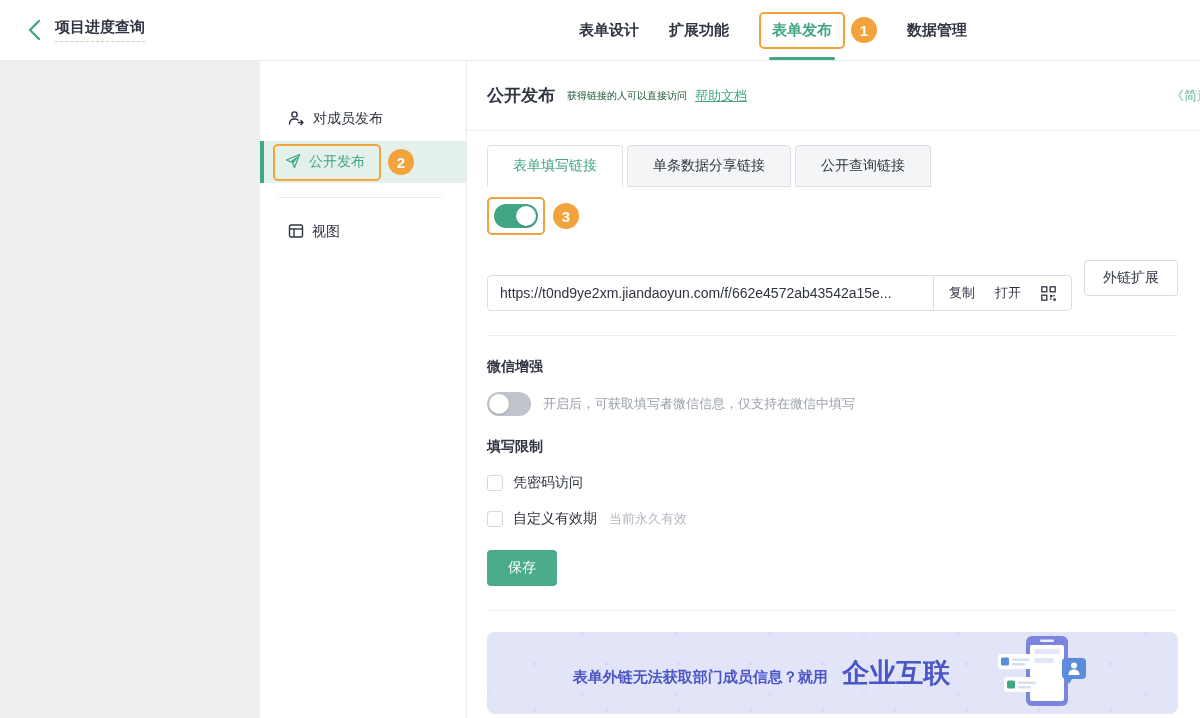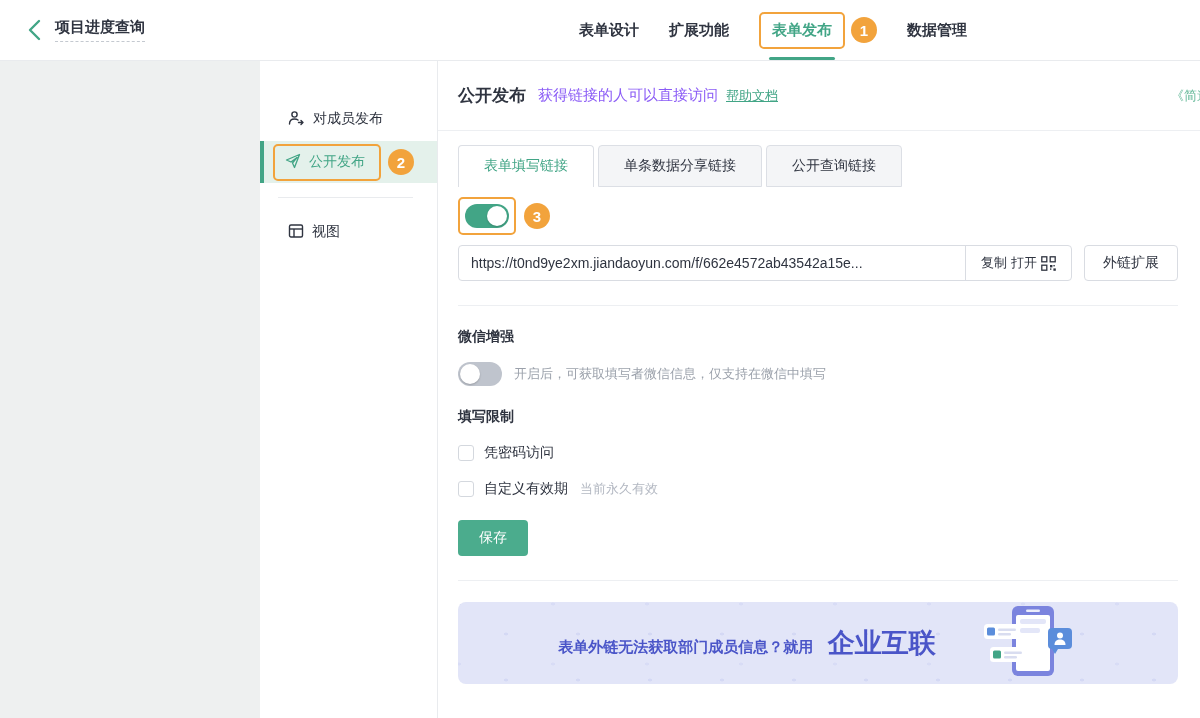--- a/index.html
+++ b/index.html
@@ -20,37 +20,37 @@
   .nav-tab.active{ color:#42A586; border:2px solid #F2A33C; border-radius:5px; padding:7px 11px; }
   .active-underline{ position:absolute; bottom:0; left:10px; width:66px; height:3px;
     background:#42A586; border-radius:2px; }
   .num-badge{ width:26px; height:26px; border-radius:50%; background:#F2A33C; color:#fff;
     font-size:15px; font-weight:bold; display:flex; align-items:center; justify-content:center;
     flex:0 0 auto; }
 
   
   .app-body{ display:flex; height:657px; }
   .left-panel{ width:260px; background:#eef0f0; }
-  .sidebar{ width:178px; background:#fff; border-right:1px solid #e9ebee; padding-top:38px; }
+  .sidebar{ width:207px; background:#fff; border-right:1px solid #e9ebee; padding-top:38px; }
   .side-item{ height:40px; display:flex; align-items:center; gap:8px; padding-left:28px;
     font-size:14px; color:#2F3440; cursor:pointer; }
   .side-item-active{ height:42px; display:flex; align-items:center; background:#e4f1eb;
     position:relative; padding-left:13px; cursor:pointer; margin-top:2px; }
   .side-item-active .active-bar{ position:absolute; left:0; top:0; bottom:0; width:4px; background:#42A586; }
   .active-inner{ display:inline-flex; align-items:center; gap:8px; border:2px solid #F2A33C;
     border-radius:5px; padding:7px 14px 7px 10px; color:#42A586; font-size:14px; }
   .side-item-active .num-badge{ margin-left:7px; }
   .side-divider{ height:1px; background:#e9ebee; margin:14px 24px 14px 18px; }
 
   
   .main{ flex:1; background:#fff; position:relative; overflow:hidden; }
   .main-header{ height:70px; display:flex; align-items:center; padding-left:20px;
     border-bottom:1px solid #edeff2; position:relative; }
   .main-title{ font-size:17px; font-weight:bold; color:#2F3440; }
-  .main-subtitle{ font-size:15px; color:#8b5cf6; margin-left:12px; }
+  .main-subtitle{ font-size:10px; color:#14532d; margin-left:12px; }
   .help-link{ font-size:13px; color:#42A586; text-decoration:underline; margin-left:8px; cursor:pointer; }
   .corner-link{ position:absolute; right:-36px; top:26px; font-size:13px; color:#5FB695;
     white-space:nowrap; cursor:pointer; }
 
   .main-content{ padding:0 22px 8px 20px; }
   .content-tabs{ display:flex; gap:4px; margin-top:14px; }
   .ctab{ padding:11px 25px; font-size:14px; border:1px solid #dcdfe5; border-radius:4px 4px 0 0;
     background:#f4f5f7; color:#2F3440; cursor:pointer; white-space:nowrap; }
   .ctab.active{ background:#fff; color:#42A586; border-bottom:none; padding-bottom:12px; }
 
@@ -59,25 +59,25 @@
   .toggle{ width:44px; height:24px; border-radius:12px; position:relative; cursor:pointer; flex:0 0 auto; }
   .toggle .knob{ width:20px; height:20px; border-radius:50%; background:#fff; position:absolute; top:2px;
     box-shadow:0 1px 2px rgba(0,0,0,.2); }
   .toggle.on{ background:#42A586; } .toggle.on .knob{ right:2px; }
   .toggle.off{ background:#bfc4cd; } .toggle.off .knob{ left:2px; }
   .toggle-row-1{ display:flex; align-items:center; gap:8px; }
   .toggle-row-1 .num-badge{ margin-top:10px; }
 
   .link-row{ display:flex; align-items:center; margin-top:10px; }
   .link-box{ display:flex; align-items:stretch; border:1px solid #d9dce2; border-radius:4px;
-    height:36px; width:700px; background:#fff; }
+    height:36px; width:700px; background:#fff;margin-top:30px; }
   .url-input{ border:none; outline:none; flex:1; min-width:0; padding:0 12px; font-size:14px;
     color:#2F3440; font-family:"Liberation Sans", sans-serif; background:transparent; }
   .link-actions{ display:flex; align-items:center; border-left:1px solid #d9dce2;
-    padding:0 15px; gap:4px; }
+    padding:0 15px; gap:20px; }
   .act-btn{ font-size:13px; color:#2F3440; cursor:pointer; white-space:nowrap; display:flex; align-items:center; }
   .ext-btn{ height:36px; margin-left:12px; border:1px solid #d9dce2; border-radius:4px;
     background:#fff; font-size:14px; color:#2F3440; padding:0 18px; cursor:pointer;
     font-family:"Liberation Sans", sans-serif; white-space:nowrap; }
 
   .h-divider{ height:1px; background:#edeff2; margin-top:24px; }
 
   .section-title{ font-size:14px; font-weight:bold; color:#2F3440; margin-top:22px; }
   .wechat-row{ display:flex; align-items:center; gap:12px; margin-top:16px; }
   .wechat-desc{ font-size:13px; color:#9BA1AB; }

